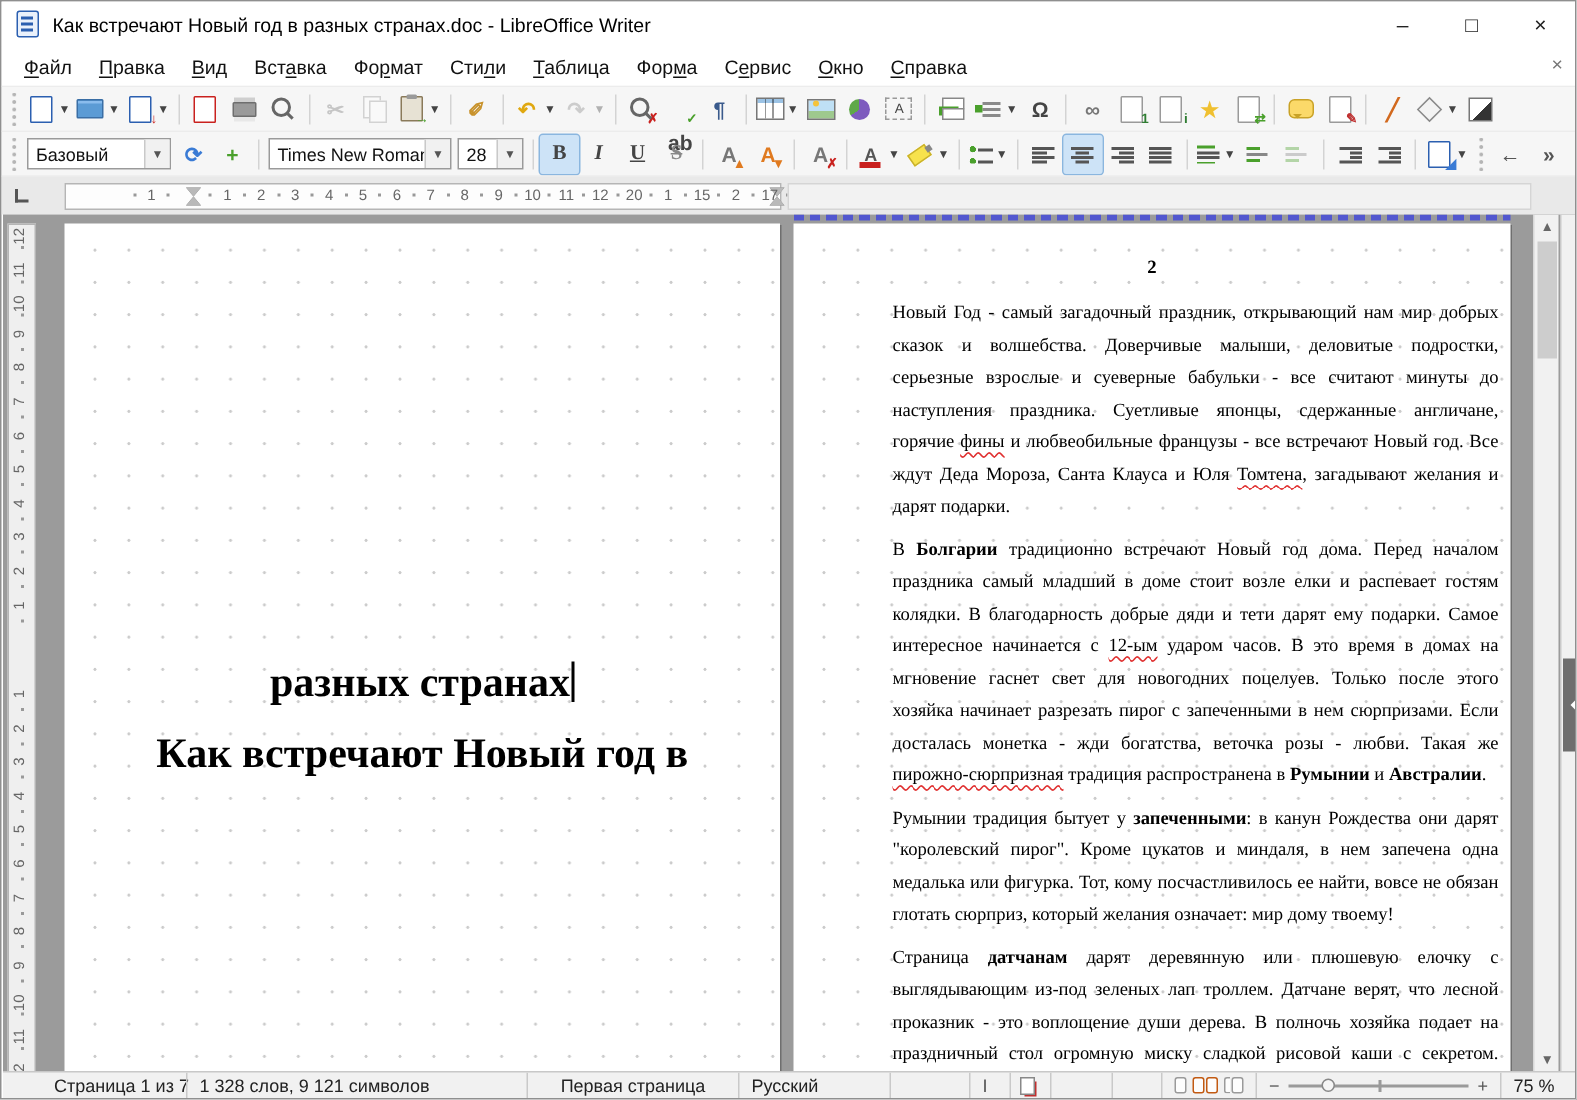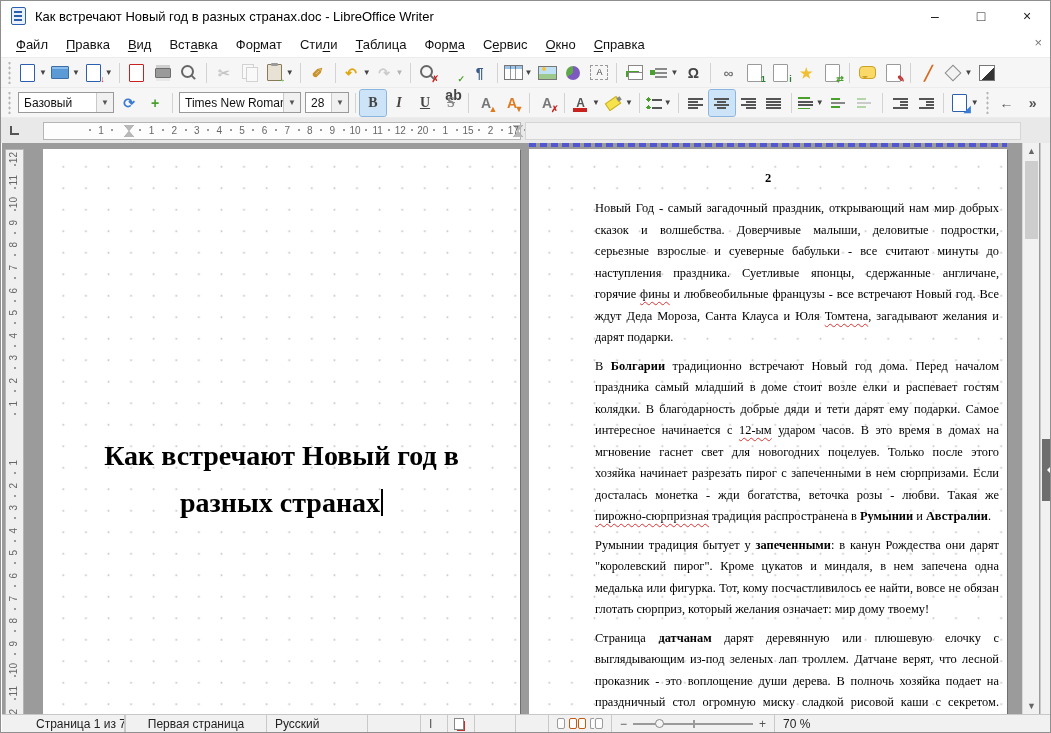--- a/index.html
+++ b/index.html
@@ -558,22 +558,22 @@
         <span class="vtick" style="top: 525.4px;"></span>
         <span class="vnum" style="top: 536px;">11</span>
         <span class="vtick" style="top: 548px;"></span>
         <span class="vnum" style="top: 558.6px;">12</span>
       </div>
 
     <div class="pagebreak-line"></div>
 
     <div class="page page1">
       <div class="doc-title">
+        <div><span>разных странах</span><span class="caret"></span></div>
         <div>Как встречают Новый год в</div>
-        <div><span>разных странах</span><span class="caret"></span></div>
       </div>
     </div>
 
     <div class="page page2">
       <div class="page-num">2</div>
       <div class="page2-text" id="page2-text">
           <p><span>Новый Год - самый загадочный праздник, открывающий нам мир добрых сказок и волшебства. Доверчивые малыши, деловитые подростки, серьезные взрослые и суеверные бабульки - все считают минуты до наступления праздника. Суетливые японцы, сдержанные англичане, горячие </span><span class="sp">фины</span><span> и любвеобильные французы - все встречают Новый год. Все ждут Деда Мороза, Санта Клауса и Юля </span><span class="sp">Томтена</span><span>, загадывают желания и дарят подарки.</span></p>
           <p><span>В </span><span class="b">Болгарии</span><span> традиционно встречают Новый год дома. Перед началом праздника самый младший в доме стоит возле елки и распевает гостям колядки. В благодарность добрые дяди и тети дарят ему подарки. Самое интересное начинается с </span><span class="sp">12-ым</span><span> ударом часов. В это время в домах на мгновение гаснет свет для новогодних поцелуев. Только после этого хозяйка начинает разрезать пирог с запеченными в нем сюрпризами. Если досталась монетка - жди богатства, веточка розы - любви. Такая же </span><span class="sp">пирожно-сюрпризная</span><span> традиция распространена в </span><span class="b">Румынии</span><span> и </span><span class="b">Австралии</span><span>.</span></p>
           <p><span>Румынии традиция бытует у </span><span class="b">запеченными</span><span>: в канун Рождества они дарят "королевский пирог". Кроме цукатов и миндаля, в нем запечена одна медалька или фигурка. Тот, кому посчастливилось ее найти, вовсе не обязан глотать сюрприз, который желания означает: мир дому твоему!</span></p>
           <p><span>Страница </span><span class="b">датчанам</span><span> дарят деревянную или плюшевую елочку с выглядывающим из-под зеленых лап троллем. Датчане верят, что лесной проказник - это воплощение души дерева. В полночь хозяйка подает на праздничный стол огромную миску сладкой рисовой каши с секретом. Особенность этой каши в том, что на дно миски запрятан орешек или</span></p>
@@ -586,20 +586,21 @@
       <div class="sb-btn sb-down">▼</div>
     </div>
     <div class="side-strip">
       <div class="side-grip"></div>
     </div>
   </div>
 
   <div class="statusbar">
     <div class="sb-seg" style="margin-left:26px; width:96px">Страница 1 из 7</div>
     <div class="sb-sep"></div>
+    <div class="sb-seg" style="width:226px">1 328 слов, 9 121 символов</div>
     <div class="sb-sep"></div>
     <div class="sb-seg" style="width:140px; text-align:center">Первая страница</div>
     <div class="sb-sep"></div>
     <div class="sb-seg" style="width:100px">Русский</div>
     <div class="sb-sep"></div>
     <div class="sb-seg" style="width:52px"></div>
     <div class="sb-sep"></div>
     <div class="sb-seg" style="width:26px; color:#555">I</div>
     <div class="sb-sep"></div>
     <div class="sb-seg" style="width:26px; padding:3px 6px">
@@ -626,16 +627,16 @@
     <div class="sb-sep"></div>
     <div class="zoomctl">
       <span>−</span>
       <div class="zoom-track">
         <div class="zoom-mid"></div>
         <div class="zoom-thumb"></div>
       </div>
       <span>+</span>
     </div>
     <div class="sb-sep"></div>
-    <div class="sb-seg">70 %</div>
+    <div class="sb-seg">75 %</div>
   </div>
 
 </div>
 
 </body></html>

